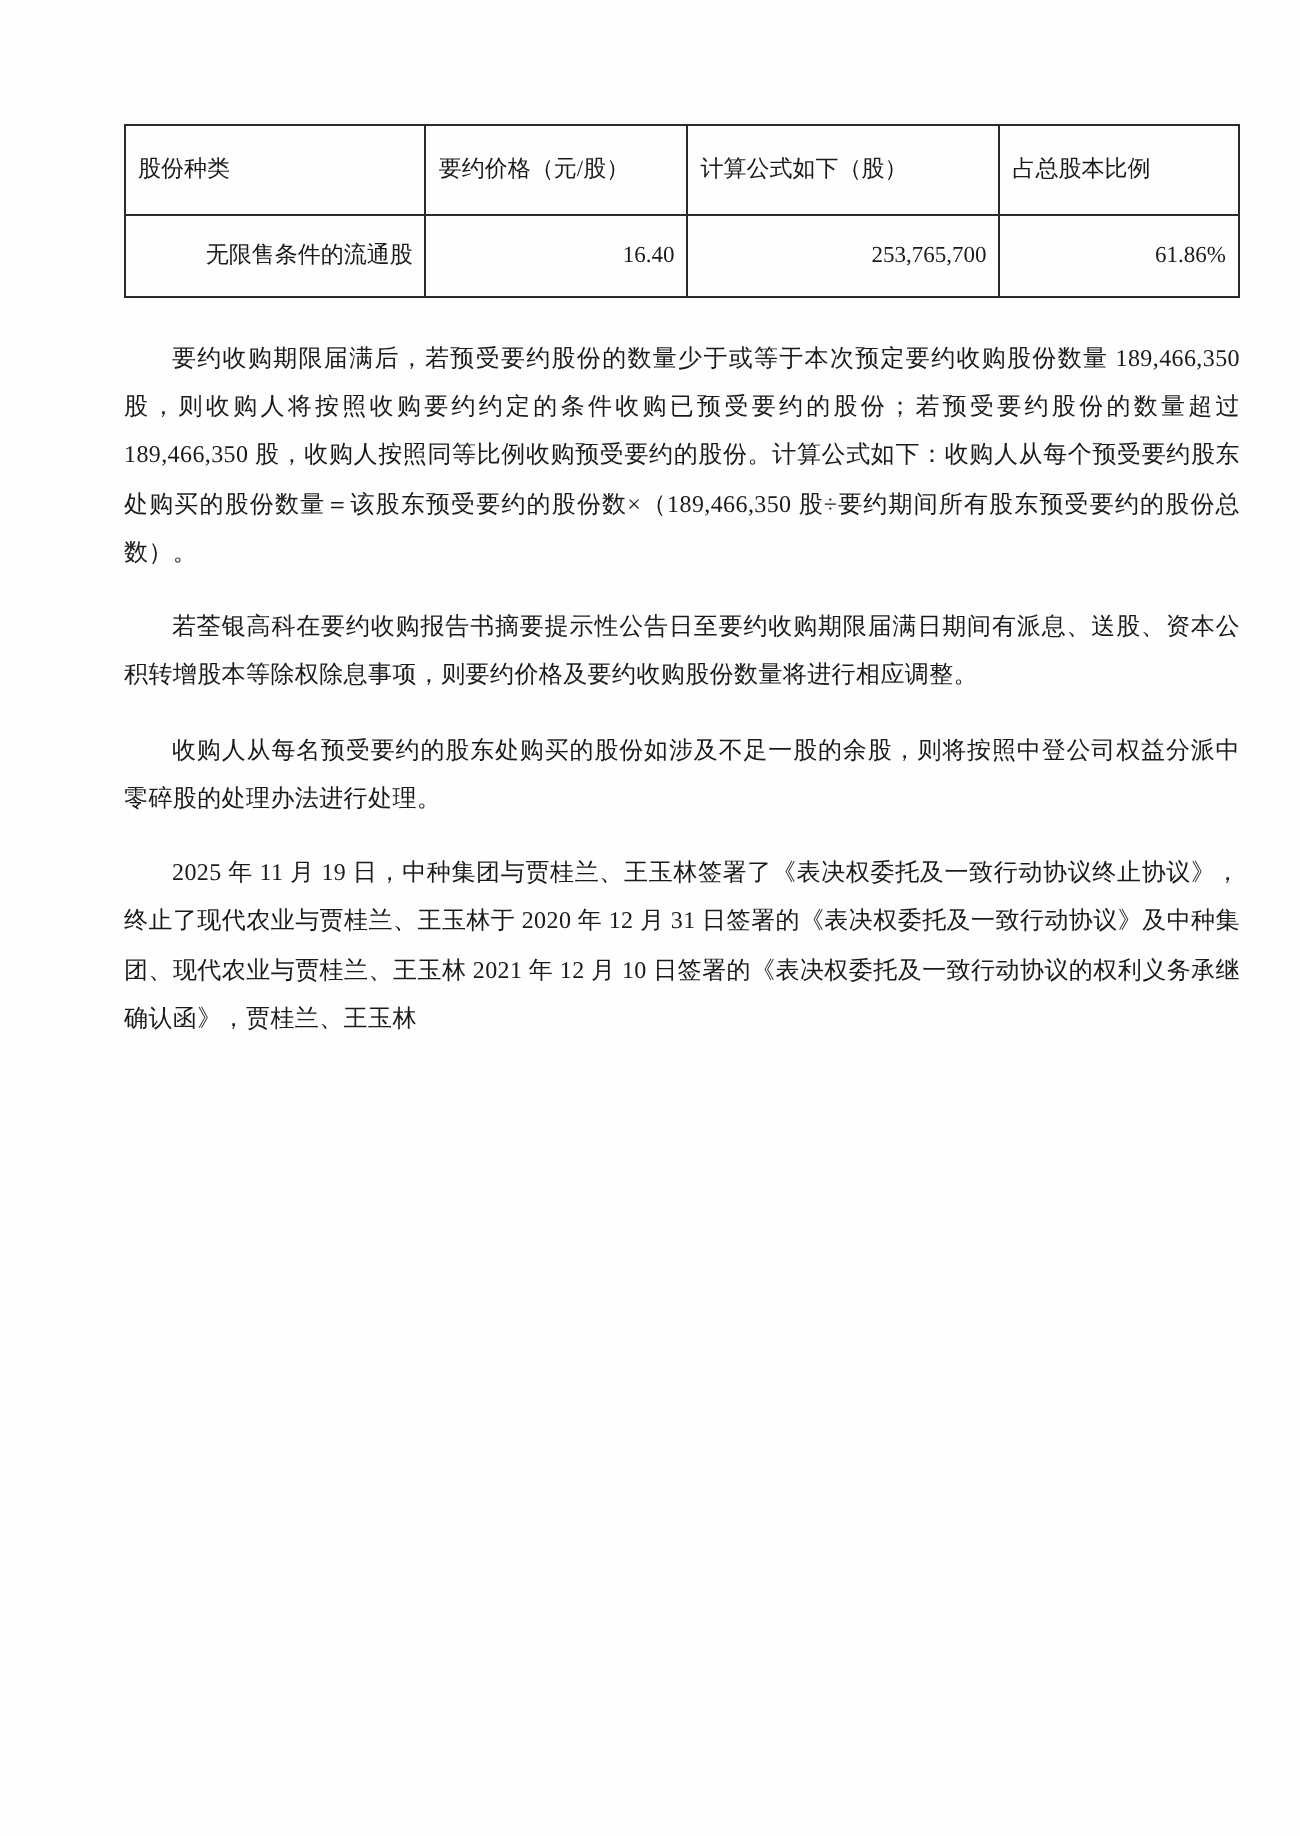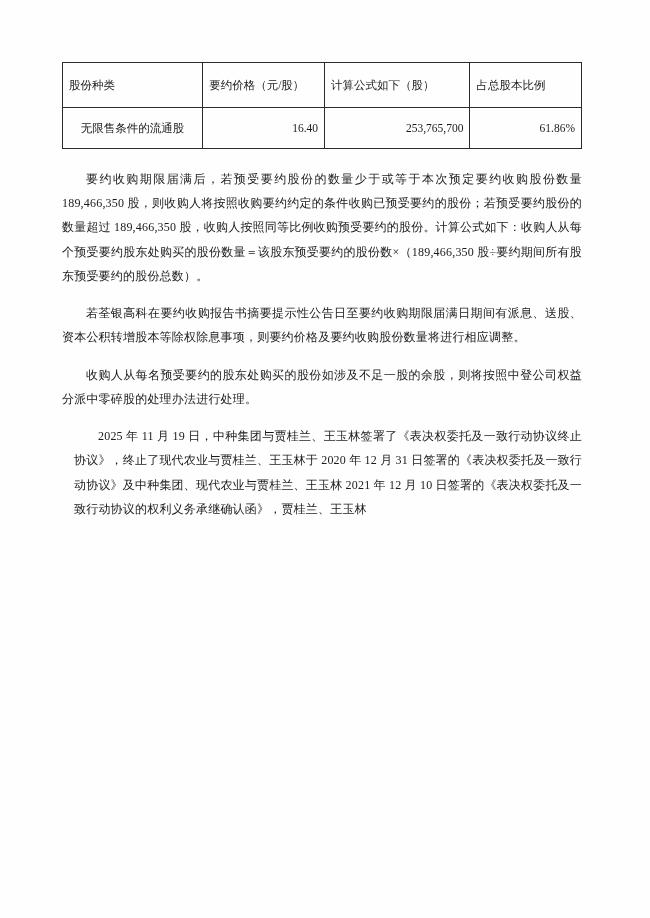--- a/index.html
+++ b/index.html
@@ -12,21 +12,21 @@
     background: #ffffff;
     font-family: "Liberation Serif", "DejaVu Serif", serif;
     color: #1a1a1a;
     overflow: hidden;
   }
   .page {
     position: relative;
     width: 650px;
     height: 918px;
     box-sizing: border-box;
-    padding: 62px 68px 30px 62px;
+    padding: 62px 30px 30px 62px;
     background: #fefefe;
   }
   table.offer-table {
     width: 100%;
     border-collapse: collapse;
     table-layout: fixed;
     margin: 0 0 18px 0;
   }
   table.offer-table th,
   table.offer-table td {
@@ -46,34 +46,33 @@
   }
   .col-1 { width: 27%; }
   .col-2 { width: 23.5%; }
   .col-3 { width: 28%; }
   .col-4 { width: 21.5%; }
   td.num {
     text-align: right;
     padding-right: 8px;
   }
   td.cat {
-    text-align: center;
+    text-align: right;
   }
   p.para {
     margin: 0 0 13px 0;
     font-size: 12px;
     line-height: 2.02;
     text-align: justify;
     text-justify: inter-ideograph;
     text-indent: 2em;
     letter-spacing: 0.2px;
   }
   p.para:last-child {
     margin-bottom: 0;
-    margin-left: 12px;
   }
 </style>
 </head>
 <body>
 
 <div class="page">
 
   <table class="offer-table">
     <colgroup>
       <col class="col-1">

